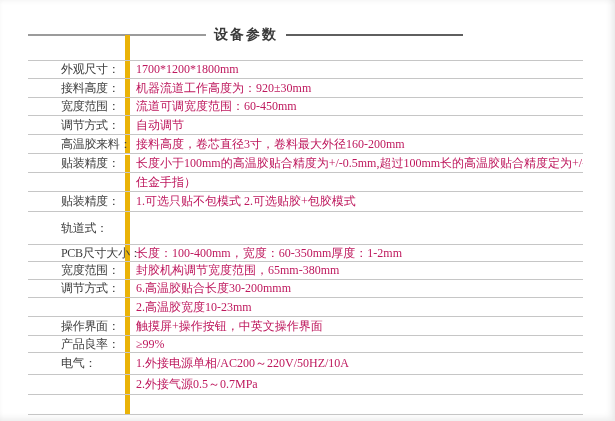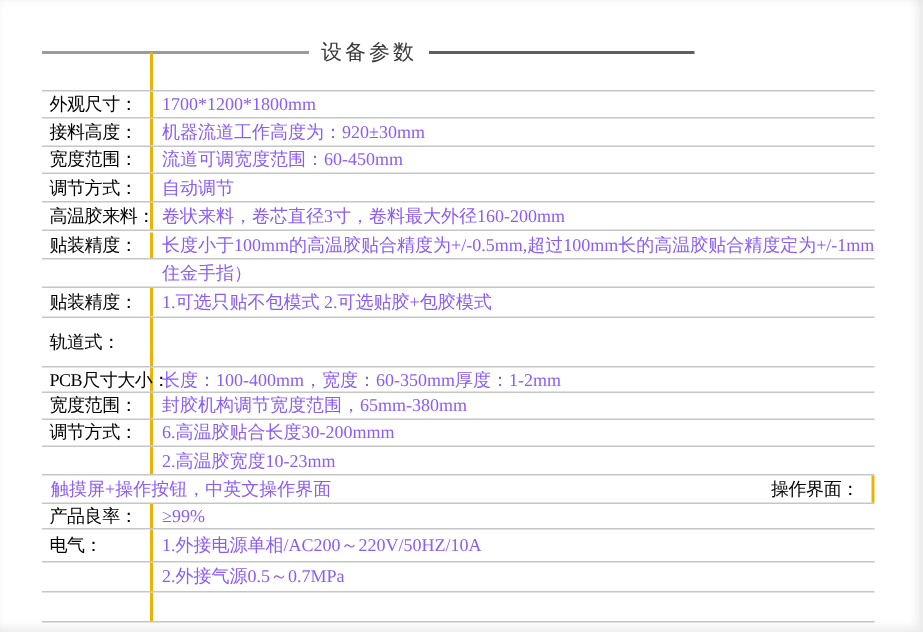--- a/index.html
+++ b/index.html
@@ -24,49 +24,51 @@
   }
   .rule { height:2px; }
   .rule-left  { margin-left:28px; width:178px; background:#9b9b9b; }
   .rule-right { width:177px; background:#5f5f5f; }
   .title-text {
     margin:0 8px;
     font-size:14px;
     letter-spacing:2px;
     color:#3a3a3a;
     white-space:nowrap;
+    font-weight:bold;
   }
   
   .ptable {
     position:absolute;
     top:35px; left:28px; width:555px;
   }
   .prow {
     display:flex;
     box-sizing:border-box;
     border-bottom:1px solid #c6c6c6;
   }
   .cell { box-sizing:border-box; display:flex; align-items:center; }
   .cell.label {
     width:74px;
-    border-right:2px solid #eab308;
+    border-right:5px solid #eab308;
     padding-left:5px;
     font-size:12px;
     letter-spacing:-0.3px;
     white-space:nowrap;
     overflow:visible;
-    color:#000000;
+    color:#404040;
+    margin-left:28px;
   }
   .cell.value {
     flex:1;
     padding-left:6px;
     font-size:12px;
     white-space:nowrap;
     overflow:hidden;
-    color:#8b5cf6;
+    color:#be185d;
     font-family:Liberation Serif, serif;
   }
 </style>
 </head>
 <body>
 
 <div class="page">
 
   <div class="titlebar">
     <div class="rule rule-left"></div>
@@ -95,29 +97,29 @@
       <div class="cell value">流道可调宽度范围：60-450mm</div>
     </div>
 
     <div class="prow" style="height: 19px;">
       <div class="cell label">调节方式：</div>
       <div class="cell value">自动调节</div>
     </div>
 
     <div class="prow" style="height: 19px;">
       <div class="cell label">高温胶来料：</div>
-      <div class="cell value">卷状来料，卷芯直径3寸，卷料最大外径160-200mm</div>
+      <div class="cell value">接料高度，卷芯直径3寸，卷料最大外径160-200mm</div>
     </div>
 
     <div class="prow" style="height: 19px; align-items: flex-end;">
       <div class="cell label">贴装精度：</div>
       <div class="cell value">长度小于100mm的高温胶贴合精度为+/-0.5mm,超过100mm长的高温胶贴合精度定为+/-1mm（必须包裹</div>
     </div>
 
-    <div class="prow" style="height: 19px; align-items: center;">
+    <div class="prow" style="height: 19px;">
       <div class="cell label"></div>
       <div class="cell value">住金手指）</div>
     </div>
 
     <div class="prow" style="height: 20px;">
       <div class="cell label">贴装精度：</div>
       <div class="cell value">1.可选只贴不包模式 2.可选贴胶+包胶模式</div>
     </div>
 
     <div class="prow" style="height: 33px;">
@@ -138,22 +140,22 @@
       <div class="cell label">调节方式：</div>
       <div class="cell value">6.高温胶贴合长度30-200mmm</div>
     </div>
 
     <div class="prow" style="height: 19px;">
       <div class="cell label"></div>
       <div class="cell value">2.高温胶宽度10-23mm</div>
     </div>
 
     <div class="prow" style="height: 19px;">
+      <div class="cell label">操作界面：</div>
       <div class="cell value">触摸屏+操作按钮，中英文操作界面</div>
-      <div class="cell label">操作界面：</div>
     </div>
 
     <div class="prow" style="height: 17px;">
       <div class="cell label">产品良率：</div>
       <div class="cell value">≥99%</div>
     </div>
 
     <div class="prow" style="height: 22px;">
       <div class="cell label">电气：</div>
       <div class="cell value">1.外接电源单相/AC200～220V/50HZ/10A</div>

